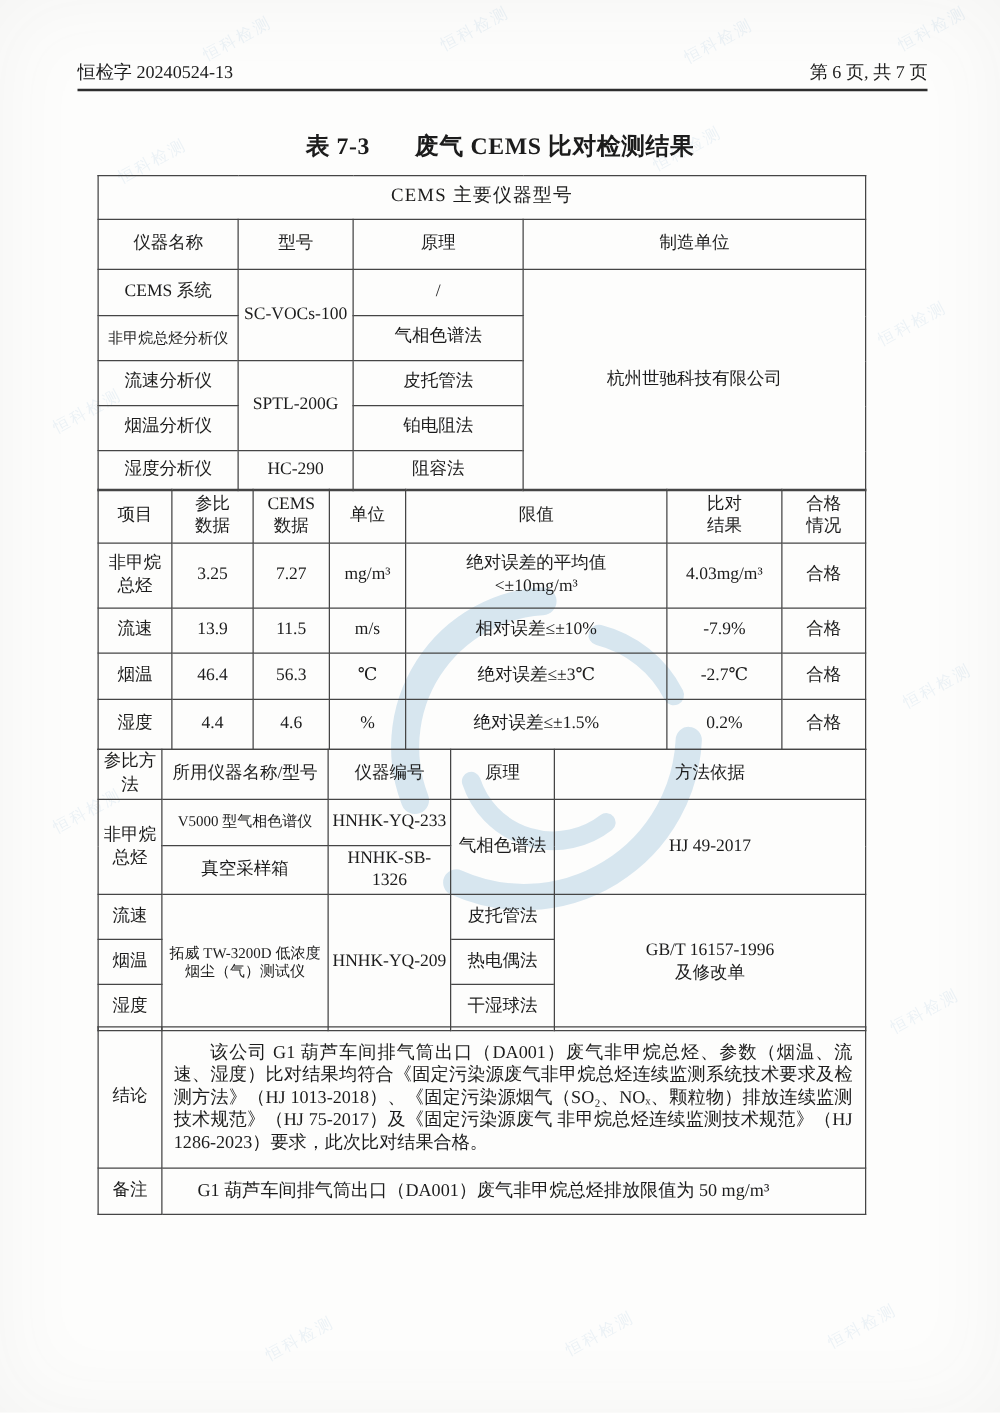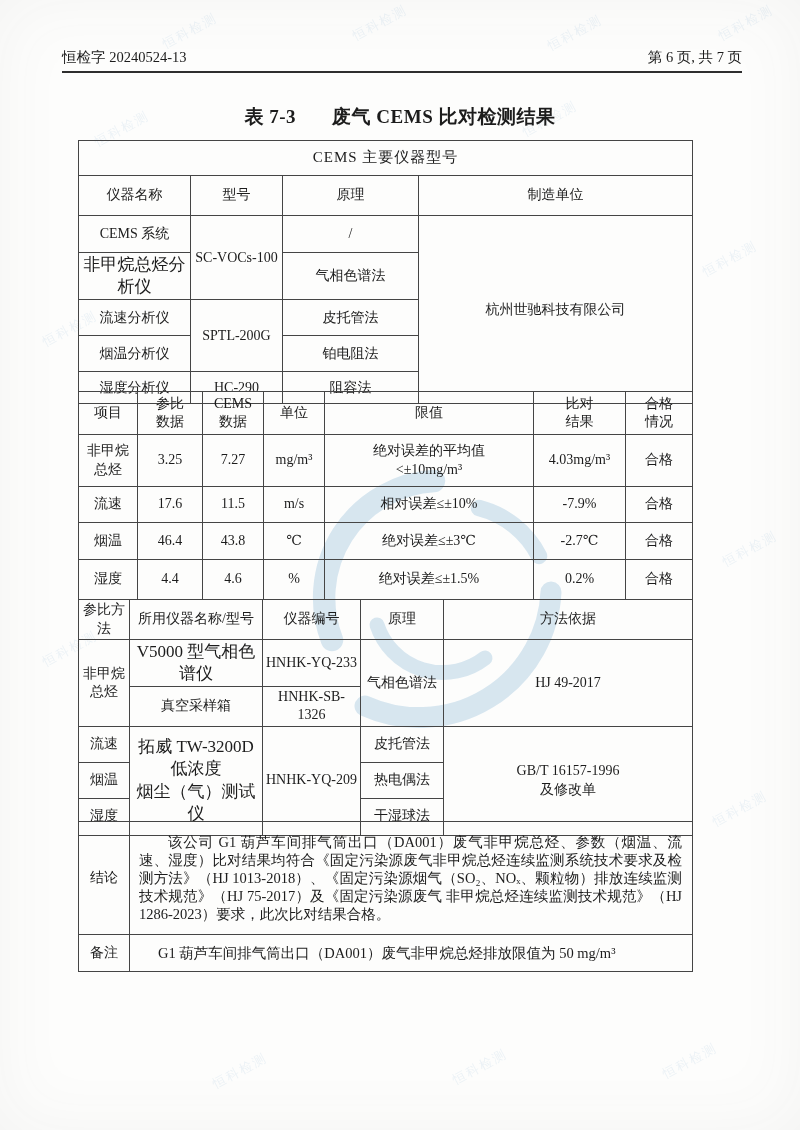--- a/index.html
+++ b/index.html
@@ -32,21 +32,21 @@
   
   table{
     position:absolute;left:78px;width:614px;z-index:1;
     border-collapse:collapse;table-layout:fixed;background:transparent;
   }
   td{
     border:1px solid #454545;text-align:center;vertical-align:middle;
     font-size:14px;line-height:1.3;padding:1px 3px;white-space:pre-line;
     overflow:hidden;
   }
-  .tight{font-size:17px;}
+  .tight{font-size:12px;}
   .sec-title{font-size:15px;letter-spacing:1px;}
   #t1{top:140px;}
   #t2{top:391px;}
   #t3{top:599px;}
   #t4{top:821px;}
   #t4 .block{
     text-align:justify;text-indent:2em;font-size:14.5px;line-height:18px;
     padding:4px 10px 4px 9px;white-space:normal;
   }
   #t4 .remark-text{
@@ -167,31 +167,31 @@
       <td>3.25</td>
       <td>7.27</td>
       <td>mg/m³</td>
       <td>绝对误差的平均值
 &lt;±10mg/m³</td>
       <td>4.03mg/m³</td>
       <td>合格</td>
     </tr>
     <tr style="height:36px">
       <td>流速</td>
-      <td>17.6</td>
+      <td>13.9</td>
       <td>11.5</td>
       <td>m/s</td>
       <td>相对误差≤±10%</td>
       <td>-7.9%</td>
       <td>合格</td>
     </tr>
     <tr style="height:37px">
       <td>烟温</td>
       <td>46.4</td>
-      <td>43.8</td>
+      <td>56.3</td>
       <td>℃</td>
       <td>绝对误差≤±3℃</td>
       <td>-2.7℃</td>
       <td>合格</td>
     </tr>
     <tr style="height:40px">
       <td>湿度</td>
       <td>4.4</td>
       <td>4.6</td>
       <td>%</td>

